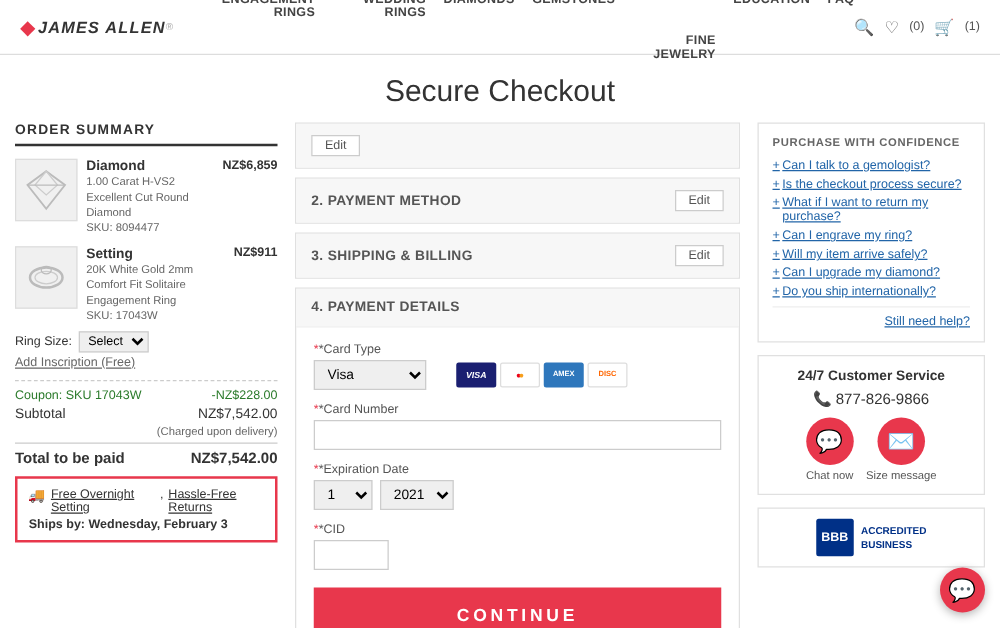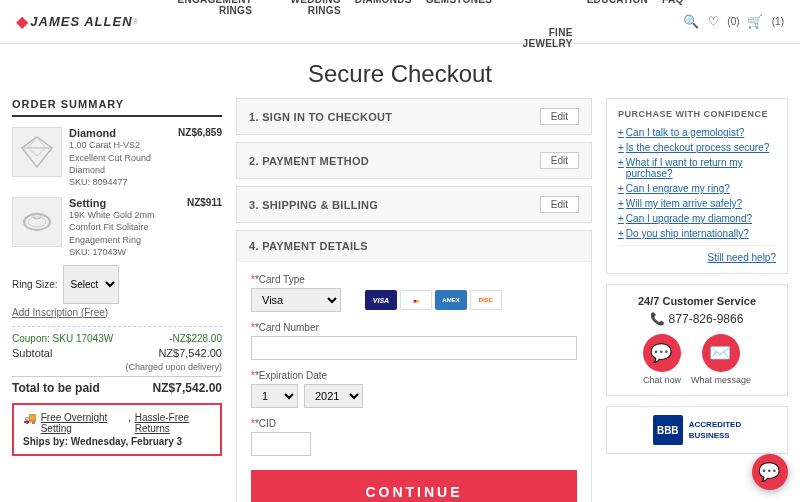--- a/index.html
+++ b/index.html
@@ -68,31 +68,31 @@
         <svg width="36" height="36" viewBox="0 0 36 36">
           <ellipse cx="18" cy="18" rx="13" ry="8" fill="none" stroke="#bbb" stroke-width="2"></ellipse>
           <ellipse cx="18" cy="18" rx="9" ry="5" fill="none" stroke="#ccc" stroke-width="1"></ellipse>
           <ellipse cx="18" cy="12" rx="4" ry="3" fill="none" stroke="#bbb" stroke-width="1"></ellipse>
         </svg>
       </div>
       <div style="flex:1;">
         <div style="display:flex; justify-content:space-between; align-items:flex-start;">
           <div>
             <div style="font-size:11px; font-weight:700; color:#333;">Setting</div>
-            <div style="font-size:9px; color:#666; line-height:1.4;">19K White Gold 2mm Comfort Fit Solitaire Engagement Ring</div>
+            <div style="font-size:9px; color:#666; line-height:1.4;">20K White Gold 2mm Comfort Fit Solitaire Engagement Ring</div>
             <div style="font-size:9px; color:#666;">SKU: 17043W</div>
           </div>
           <div style="font-size:10px; font-weight:700; white-space:nowrap; margin-left:4px;">NZ$911</div>
         </div>
       </div>
     </div>
 
     <div style="display:flex; align-items:center; gap:5px; margin-bottom:3px; font-size:10px;">
       <span>Ring Size:</span>
-      <select style="font-size:10px; border:1px solid #ccc; padding:12px 3px;">
+      <select style="font-size:10px; border:1px solid #ccc; padding:1px 3px;">
         <option>Select</option>
       </select>
     </div>
     <span style="font-size:10px; color:#666; text-decoration:underline; cursor:pointer; display:block; margin-bottom:8px;">Add Inscription (Free)</span>
 
     <hr style="border:none; border-top:1px dashed #ccc; margin:6px 0;">
 
     <div style="display:flex; justify-content:space-between; font-size:10px; margin-bottom:3px;">
       <span style="color:#2a7a2a;">Coupon: SKU 17043W</span>
       <span style="color:#2a7a2a;">-NZ$228.00</span>
@@ -120,23 +120,20 @@
         <span style="color:#333; text-decoration:underline; cursor:pointer;">Hassle-Free Returns</span>
       </div>
       <div style="font-size:10px; font-weight:700; color:#333;">Ships by: Wednesday, February 3</div>
     </div>
   </div>
 
   <div style="flex:1;">
 
     <div style="border:1px solid #e0e0e0; margin-bottom:7px;">
       <div style="display:flex; justify-content:space-between; align-items:center; padding:9px 12px; background:#f7f7f7;">
-        <span style="font-size:11px; font-weight:700; color:#555; letter-spacing:0.3px;">
-          <span>1.</span> <span>SIGN IN TO CHECKOUT</span>
-        </span>
         <button style="font-size:10px; border:1px solid #ccc; padding:2px 10px; cursor:pointer; background:#fff; color:#555;">Edit</button>
       </div>
     </div>
 
     <div style="border:1px solid #e0e0e0; margin-bottom:7px;">
       <div style="display:flex; justify-content:space-between; align-items:center; padding:9px 12px; background:#f7f7f7;">
         <span style="font-size:11px; font-weight:700; color:#555; letter-spacing:0.3px;">
           <span>2.</span> <span>PAYMENT METHOD</span>
         </span>
         <button style="font-size:10px; border:1px solid #ccc; padding:2px 10px; cursor:pointer; background:#fff; color:#555;">Edit</button>
@@ -260,21 +257,21 @@
         <span>877-826-9866</span>
       </div>
       <div style="display:flex; gap:10px; justify-content:center;">
         <div style="display:flex; flex-direction:column; align-items:center; gap:3px; cursor:pointer;">
           <div style="width:38px; height:38px; border-radius:50%; background:#e8374c; display:flex; align-items:center; justify-content:center; color:#fff; font-size:18px;">💬</div>
           <span style="font-size:9px; color:#555; text-align:center;">Chat
 now</span>
         </div>
         <div style="display:flex; flex-direction:column; align-items:center; gap:3px; cursor:pointer;">
           <div style="width:38px; height:38px; border-radius:50%; background:#e8374c; display:flex; align-items:center; justify-content:center; color:#fff; font-size:18px;">✉️</div>
-          <span style="font-size:9px; color:#555; text-align:center;">What
+          <span style="font-size:9px; color:#555; text-align:center;">Size
 message</span>
         </div>
       </div>
     </div>
 
     <div style="border:1px solid #e0e0e0; padding:8px 10px; display:flex; align-items:center; justify-content:center; gap:6px;">
       <div style="width:30px; height:30px; background:#003087; border-radius:2px; display:flex; align-items:center; justify-content:center; font-size:10px; font-weight:bold; color:#fff;">BBB</div>
       <div style="font-size:8px; font-weight:700; color:#003087; line-height:1.4;">
         <div>ACCREDITED</div>
         <div>BUSINESS</div>

